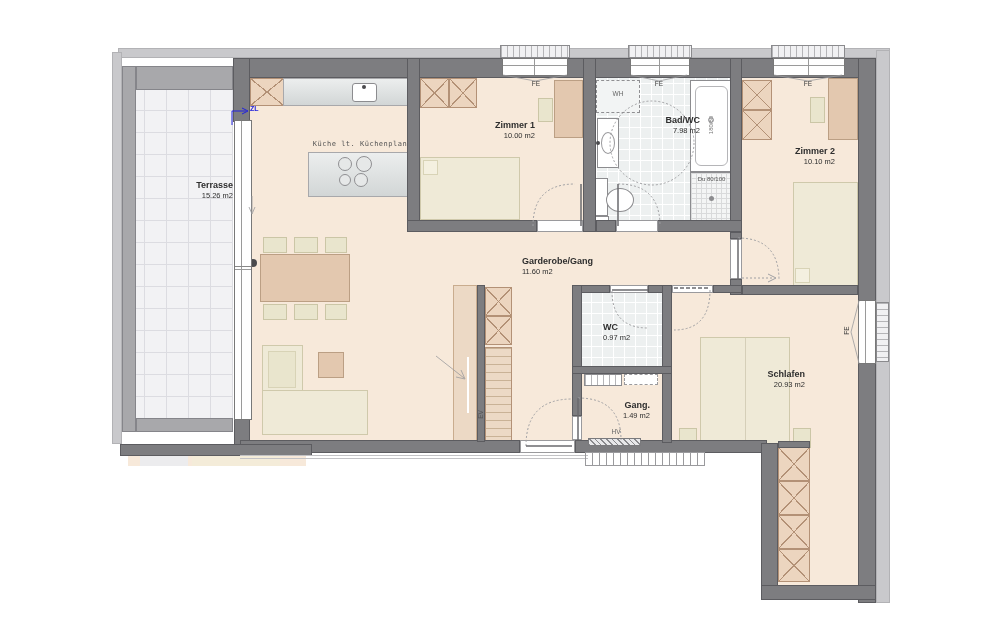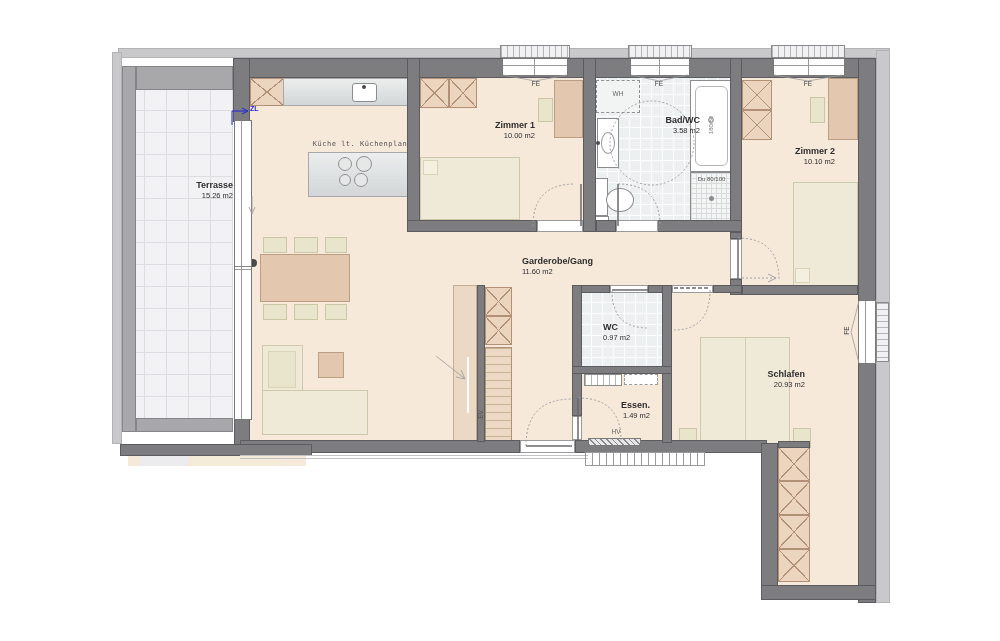--- a/index.html
+++ b/index.html
@@ -241,36 +241,36 @@
   <div class="lbl" style="left:136px;top:180px;width:97px">
     <span>Terrasse</span>
     <span class="area">15.26 m2</span>
   </div>
   <div class="lbl" style="left:455px;top:120px;width:80px">
     <span>Zimmer 1</span>
     <span class="area">10.00 m2</span>
   </div>
   <div class="lbl" style="left:620px;top:115px;width:80px">
     <span>Bad/WC</span>
-    <span class="area">3.58 m2</span>
+    <span class="area">7.98 m2</span>
   </div>
   <div class="lbl" style="left:755px;top:146px;width:80px">
     <span>Zimmer 2</span>
     <span class="area">10.10 m2</span>
   </div>
   <div class="lbl left" style="left:522px;top:256px;width:120px">
     <span>Garderobe/Gang</span>
     <span class="area">11.60 m2</span>
   </div>
   <div class="lbl left" style="left:603px;top:322px;width:50px">
     <span>WC</span>
     <span class="area">0.97 m2</span>
   </div>
   <div class="lbl" style="left:590px;top:400px;width:60px">
-    <span>Essen.</span>
+    <span>Gang.</span>
     <span class="area">1.49 m2</span>
   </div>
   <div class="lbl" style="left:725px;top:369px;width:80px">
     <span>Schlafen</span>
     <span class="area">20.93 m2</span>
   </div>
 
   <div class="mono" style="left:308px;top:140px;width:104px">Küche lt. Küchenplan</div>
   <div class="blue" style="left:250px;top:105px">ZL</div>
   <div class="small" style="left:528px;top:80px;width:16px;text-align:center">FE</div>

